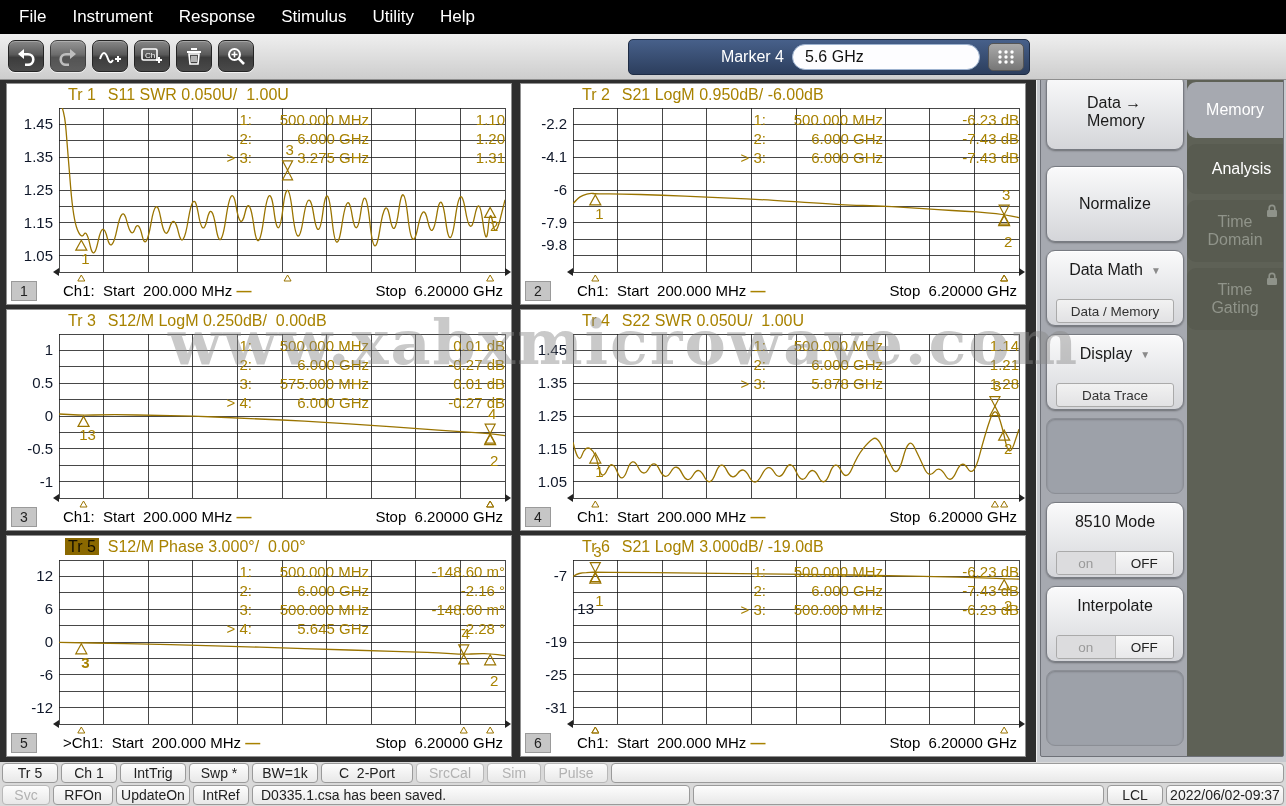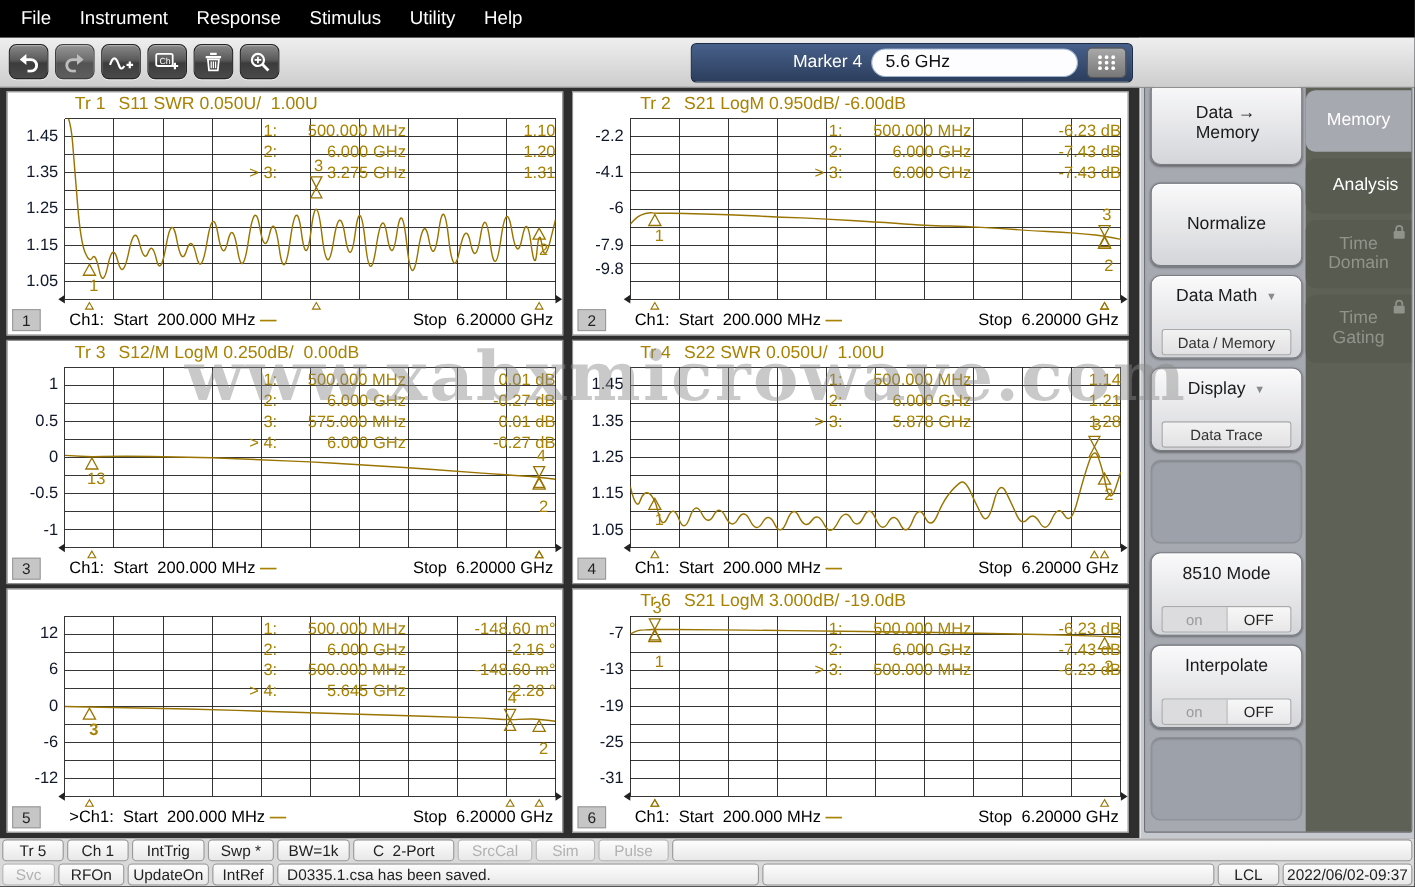--- a/index.html
+++ b/index.html
@@ -440,20 +440,21 @@
           </g>
           <text x="487.1482" y="149.808" fill="#a88200" font-size="15" font-family="Liberation Sans, sans-serif" text-anchor="middle" stroke="none">2</text>
           <path d="M483.1482 191 l-3.5 6 h7 Z" stroke="#9a7400" fill="none" stroke-width="1"></path>
           <g stroke="#9a7400" fill="none" stroke-width="1.2">
             <path d="M456.745 118.464 l-5 -9.5 h10 Z"></path>
             <path d="M456.745 118.464 l-5 9.5 h10 Z"></path>
           </g>
           <text x="458.745" y="103.464" fill="#a88200" font-size="15" font-family="Liberation Sans, sans-serif" text-anchor="middle" stroke="none">4</text>
           <path d="M456.745 191 l-3.5 6 h7 Z" stroke="#9a7400" fill="none" stroke-width="1"></path>
         </svg>
+        <div class="p-title"><span class="tr active-tr">Tr 5</span><span>  S12/M Phase 3.000°/  0.00°</span></div>
         <div class="ylab" style="top: 31.4px;">12</div>
         <div class="ylab" style="top: 64.2px;">6</div>
         <div class="ylab" style="top: 97px;">0</div>
         <div class="ylab" style="top: 129.8px;">-6</div>
         <div class="ylab" style="top: 162.6px;">-12</div>
         <div class="readout-row" style="top: 27px;"><span class="ro-num">1:</span><span class="ro-freq">500.000 MHz</span><span class="ro-val">-148.60 m°</span></div>
         <div class="readout-row" style="top: 46px;"><span class="ro-num">2:</span><span class="ro-freq">6.000 GHz</span><span class="ro-val">-2.16 °</span></div>
         <div class="readout-row" style="top: 65px;"><span class="ro-num">3:</span><span class="ro-freq">500.000 MHz</span><span class="ro-val">-148.60 m°</span></div>
         <div class="readout-row" style="top: 84px;"><span class="ro-num">&gt; 4:</span><span class="ro-freq">5.645 GHz</span><span class="ro-val">-2.28 °</span></div>
         <div class="badge">5</div>
@@ -504,21 +505,21 @@
           <path d="M483.1482 191 l-3.5 6 h7 Z" stroke="#9a7400" fill="none" stroke-width="1"></path>
           <g stroke="#9a7400" fill="none" stroke-width="1.2">
             <path d="M74.3 36.19066666666667 l-5 -9.5 h10 Z"></path>
             <path d="M74.3 36.19066666666667 l-5 9.5 h10 Z"></path>
           </g>
           <text x="76.3" y="21.190666666666672" fill="#a88200" font-size="15" font-family="Liberation Sans, sans-serif" text-anchor="middle" stroke="none">3</text>
           <path d="M74.3 191 l-3.5 6 h7 Z" stroke="#9a7400" fill="none" stroke-width="1"></path>
         </svg>
         <div class="p-title"><span class="tr">Tr 6</span><span>  S21 LogM 3.000dB/ -19.0dB</span></div>
         <div class="ylab" style="top: 31.4px;">-7</div>
-        <div class="ylab" style="top: 64.2px;">-13</div>
+        <div class="ylab" style="top: 64.2px; margin-left: 27px;">-13</div>
         <div class="ylab" style="top: 97px;">-19</div>
         <div class="ylab" style="top: 129.8px;">-25</div>
         <div class="ylab" style="top: 162.6px;">-31</div>
         <div class="readout-row" style="top: 27px;"><span class="ro-num">1:</span><span class="ro-freq">500.000 MHz</span><span class="ro-val">-6.23 dB</span></div>
         <div class="readout-row" style="top: 46px;"><span class="ro-num">2:</span><span class="ro-freq">6.000 GHz</span><span class="ro-val">-7.43 dB</span></div>
         <div class="readout-row" style="top: 65px;"><span class="ro-num">&gt; 3:</span><span class="ro-freq">500.000 MHz</span><span class="ro-val">-6.23 dB</span></div>
         <div class="badge">6</div>
         <div class="footer-start"><span>Ch1:  </span><span>Start  200.000 MHz</span><span class="dash"> —</span></div>
         <div class="footer-stop">Stop  6.20000 GHz</div>
       </div>

